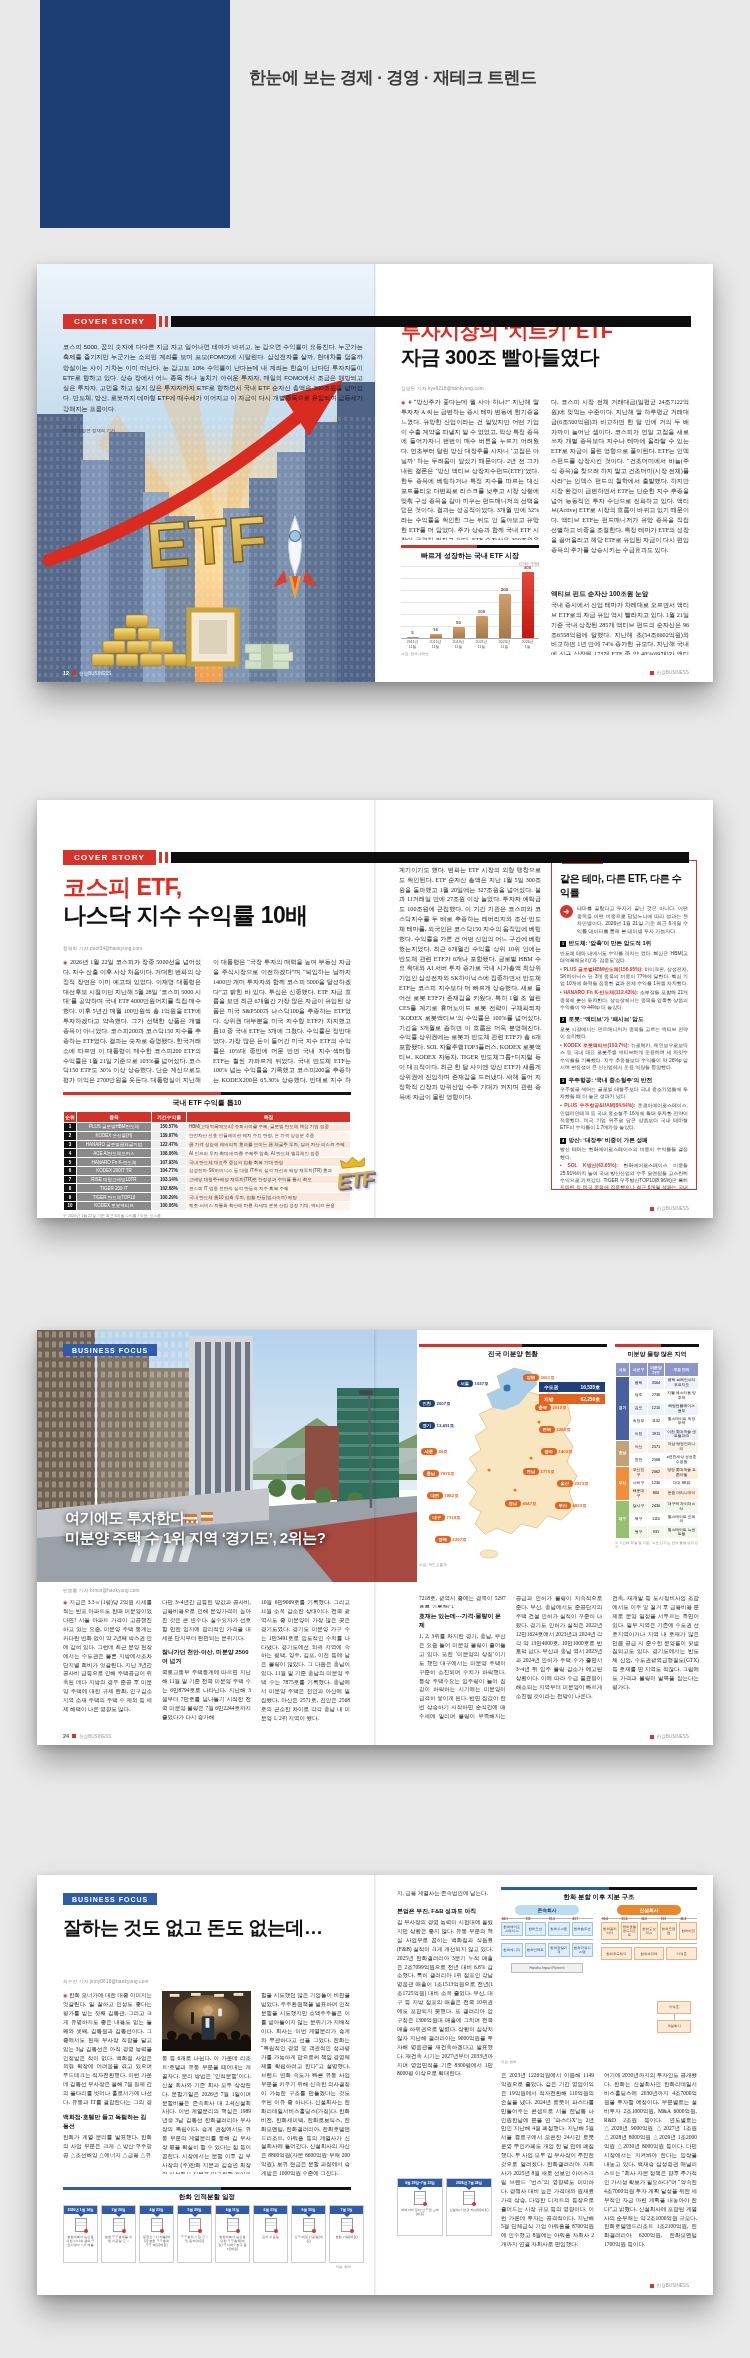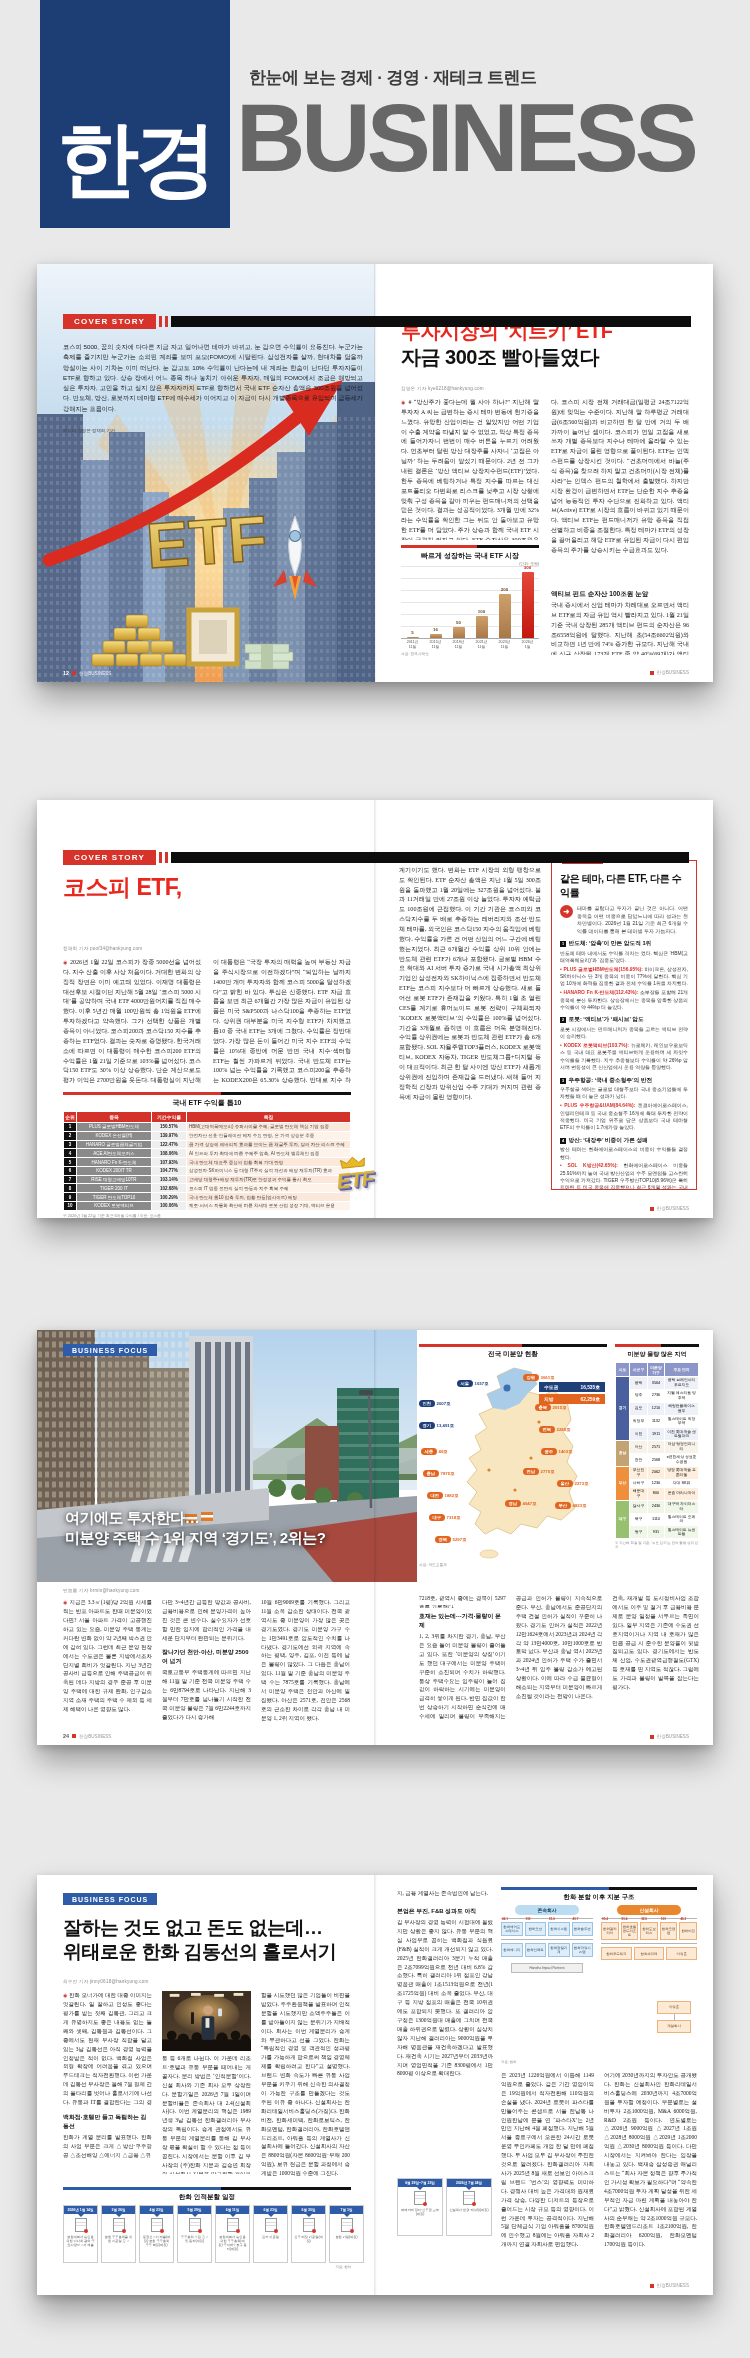--- a/index.html
+++ b/index.html
@@ -113,23 +113,21 @@
   .org-chain .org-box{width:34px;flex:0 0 auto;}
   .org-src{font-size:3.4px;color:#888;margin-top:3px;}
   svg{display:block;}
 </style>
 </head>
 <body>
 
 <div class="canvas">
 
   <div class="mast-blue"></div>
-  <div class="mast-kr">한경</div>
   <div class="mast-tag">한눈에 보는 경제 · 경영 · 재테크 트렌드</div>
-  <div class="mast-en">BUSINESS</div>
 
   <div class="spread" style="top:264px;height:418px;">
     <div class="page pg-l">
       <svg width="338" height="418" viewBox="0 0 338 418">
         <defs>
           <linearGradient id="sky1" x1="0" y1="0" x2="0" y2="1">
             <stop offset="0" stop-color="#eef4fa"></stop>
               <stop offset="0.38" stop-color="#c4dcee"></stop>
             <stop offset="0.72" stop-color="#ecc38d"></stop>
               <stop offset="1" stop-color="#f09d4e"></stop>
@@ -293,20 +291,21 @@
 
   <div class="spread" style="top:800px;height:418px;">
     <div class="badge-row" style="top:50px;">
       <span class="badge-red">COVER STORY</span>
       <span class="tick"></span>
       <span class="tick"></span>
       <span class="blackbar"></span>
     </div>
     <div class="page pg-l">
       <div style="position:absolute;left:26px;top:72px;font-size:23px;" class="hl-red">코스피 ETF,</div>
+      <div style="position:absolute;left:26px;top:100px;font-size:23px;" class="hl-blk">나스닥 지수 수익률 10배</div>
       <div class="byline" style="position:absolute;left:26px;top:146px;">정채희 기자 poof34@hankyung.com</div>
       <div style="position:absolute;left:26px;top:158px;width:288px;display:flex;gap:12px;">
         <p class="serif coltxt" style="margin:0;width:138px;height:128px;"><span class="dot">◉</span> <span>2026년 1월 22일 코스피가 장중 5000선을 넘어섰다. 지수 산출 이후 사상 처음이다. 거대한 변화의 상징적 장면은 이미 예고돼 있었다. 이재명 대통령은 대선후보 시절이던 지난해 5월 28일 ‘코스피 5000 시대’를 공약하며 국내 ETF 4000만원어치를 직접 매수했다. 이후 5년간 매월 100만원씩 총 1억원을 ETF에 투자하겠다고 약속했다. 그가 선택한 상품은 개별 종목이 아니었다. 코스피200과 코스닥150 지수를 추종하는 ETF였다. 결과는 숫자로 증명됐다. 한국거래소에 따르면 이 대통령이 매수한 코스피200 ETF의 수익률은 1월 21일 기준으로 103%를 넘어섰다. 코스닥150 ETF도 30% 이상 상승했다. 단순 계산으로도 평가 이익은 2700만원을 웃돈다. 대통령실이 지난해 9월 공개한 평가이익(1160만원, 수익률 26.4%)과 비교하면 불과 몇 달 사이에 수익률은 급격히 확대됐다.</span></p>
         <p class="serif coltxt" style="margin:0;width:138px;height:128px;">이 대통령은 “국장 투자의 매력을 높여 부동산 자금을 주식시장으로 이전하겠다”며 “퇴임하는 날까지 1400만 개미 투자자와 함께 코스피 5000을 달성하겠다”고 밝힌 바 있다. 투심은 신중했다. ETF 자금 흐름을 보면 최근 6개월간 가장 많은 자금이 유입된 상품은 미국 S&amp;P500과 나스닥100을 추종하는 ETF였다. 상위권 대부분을 미국 지수형 ETF가 차지했고 톱10 중 국내 ETF는 3개에 그쳤다. 수익률은 정반대였다. 가장 많은 돈이 들어간 미국 지수 ETF의 수익률은 10%대 중반에 머문 반면 국내 지수·섹터형 ETF는 훨씬 가파르게 뛰었다. 국내 반도체 ETF는 100% 넘는 수익률을 기록했고 코스피200을 추종하는 KODEX200은 65.30% 상승했다. 반대로 지수 하락에 베팅했던 ‘곱버스’는 -66.15%를 기록했다.</p>
       </div>
       <div style="position:absolute;left:26px;top:292px;width:288px;">
         <div class="topline"></div>
         <div class="panel-title">국내 ETF 수익률 톱10</div>
         <table class="t10">
           <thead>
@@ -717,21 +716,20 @@
           <span>한경BUSINESS</span>
       </div>
     </div>
     <div class="fold"></div>
   </div>
 
   <div class="spread" style="top:1875px;height:420px;">
     <div class="page pg-l">
       <span class="badge-blue" style="position:absolute;left:26px;top:18px;">BUSINESS FOCUS</span>
       <div style="position:absolute;left:26px;top:40px;font-size:19px;" class="hl-blk">잘하는 것도 없고 돈도 없는데…</div>
-      <div style="position:absolute;left:26px;top:64px;font-size:19px;" class="hl-blk">위태로운 한화 김동선의 홀로서기</div>
       <div class="byline" style="position:absolute;left:26px;top:104px;">최수진 기자 jinny0618@hankyung.com</div>
       <div style="position:absolute;left:26px;top:116px;width:288px;display:flex;gap:10px;">
         <div style="width:89px;">
           <p class="serif coltxt" style="margin:0;font-size:5.5px;height:118px;"><span class="dot">◉</span> <span>한화 오너가에 대한 대중 이미지는 엇갈린다. 일 잘하고 인성도 좋다는 평가를 받는 첫째 김동관, 그리고 크게 유명하지도 좋은 내용도 없는 둘째와 셋째, 김동원과 김동선이다. 그중에서도 현재 부사장 직함을 달고 있는 3남 김동선은 아직 경영 능력을 인정받은 적이 없다. 백화점 사업은 외형 확장에 어려움을 겪고 있으며 푸드테크는 적자전환했다. 이런 가운데 김동선 부사장은 올해 7월 형제 간의 울타리를 벗어나 홀로서기에 나선다. 유통과 IT를 결합한다는 그의 경영 철학이 시험대에 오르게 됐다. 김 부사장은 계열 분리 이후 숫자를 통해 리더십을 증명해야 한다.</span></p>
           <div class="subhead" style="font-size:5.9px;">백화점·호텔만 들고 독립하는 김동선</div>
           <p class="serif coltxt" style="margin:0;font-size:5.5px;height:40px;">한화가 계열 분리를 발표했다. 한화의 사업 부문은 크게 △방산·우주항공 △조선해양 △에너지 △금융 △유</p>
         </div>
         <div style="width:89px;">
           <svg class="photo4" viewBox="0 0 92 62">
             <defs>

